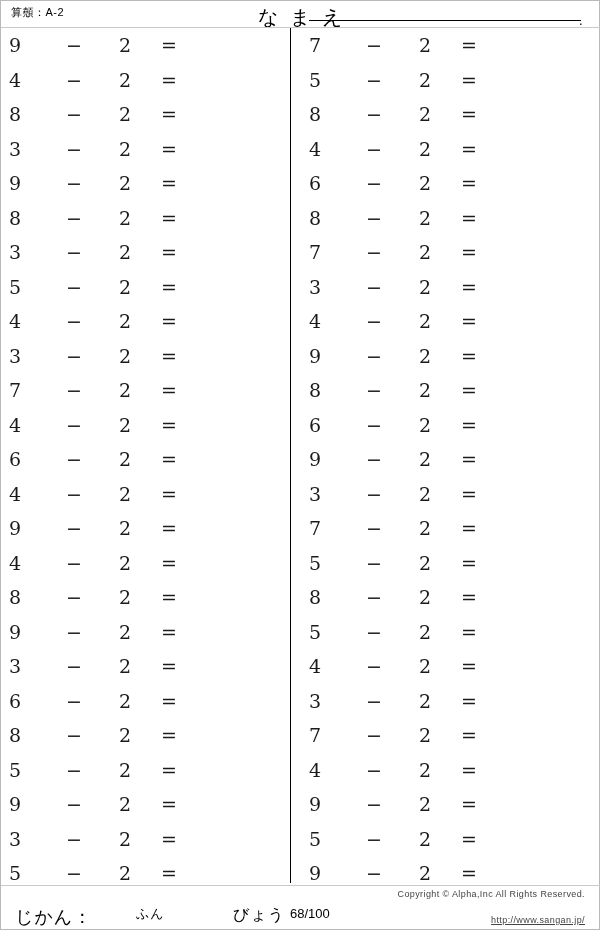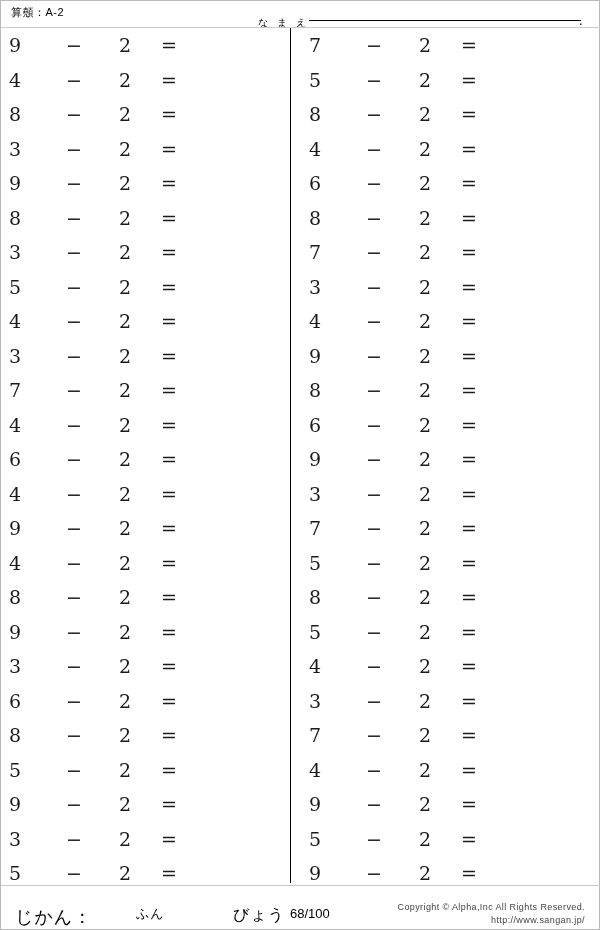--- a/index.html
+++ b/index.html
@@ -35,22 +35,22 @@
     position: absolute;
     left: 10px;
     top: 4px;
     font-size: 11px;
     letter-spacing: 0.5px;
     white-space: nowrap;
   }
   .name-label {
     position: absolute;
     left: 257px;
-    top: 15px;
-    font-size: 10px;
+    top: 3px;
+    font-size: 20px;
     letter-spacing: 3px;
     white-space: nowrap;
   }
   .name-rule {
     position: absolute;
     left: 308px;
     top: 19px;
     width: 272px;
     border-bottom: 1px solid #000;
   }
@@ -149,34 +149,35 @@
   .count {
     position: absolute;
     left: 289px;
     top: 21px;
     font-size: 13px;
     font-family: Liberation Sans, sans-serif;
   }
   .copy1 {
     position: absolute;
     right: 16px;
-    top: 17px;
+    top: 4px;
     font-size: 9px;
     color: #444;
     letter-spacing: 0.4px;
     white-space: nowrap;
   }
   .copy2 {
     position: absolute;
     right: 16px;
     top: 30px;
     font-size: 9px;
     color: #444;
     letter-spacing: 0.4px;
     white-space: nowrap;
+    text-decoration: underline;
   }
 </style>
 </head>
 <body>
 
 <div class="sheet">
 
   <div class="header">
     <div class="header-code">算顤：A-2</div>
     <div class="name-label">な ま え</div>

